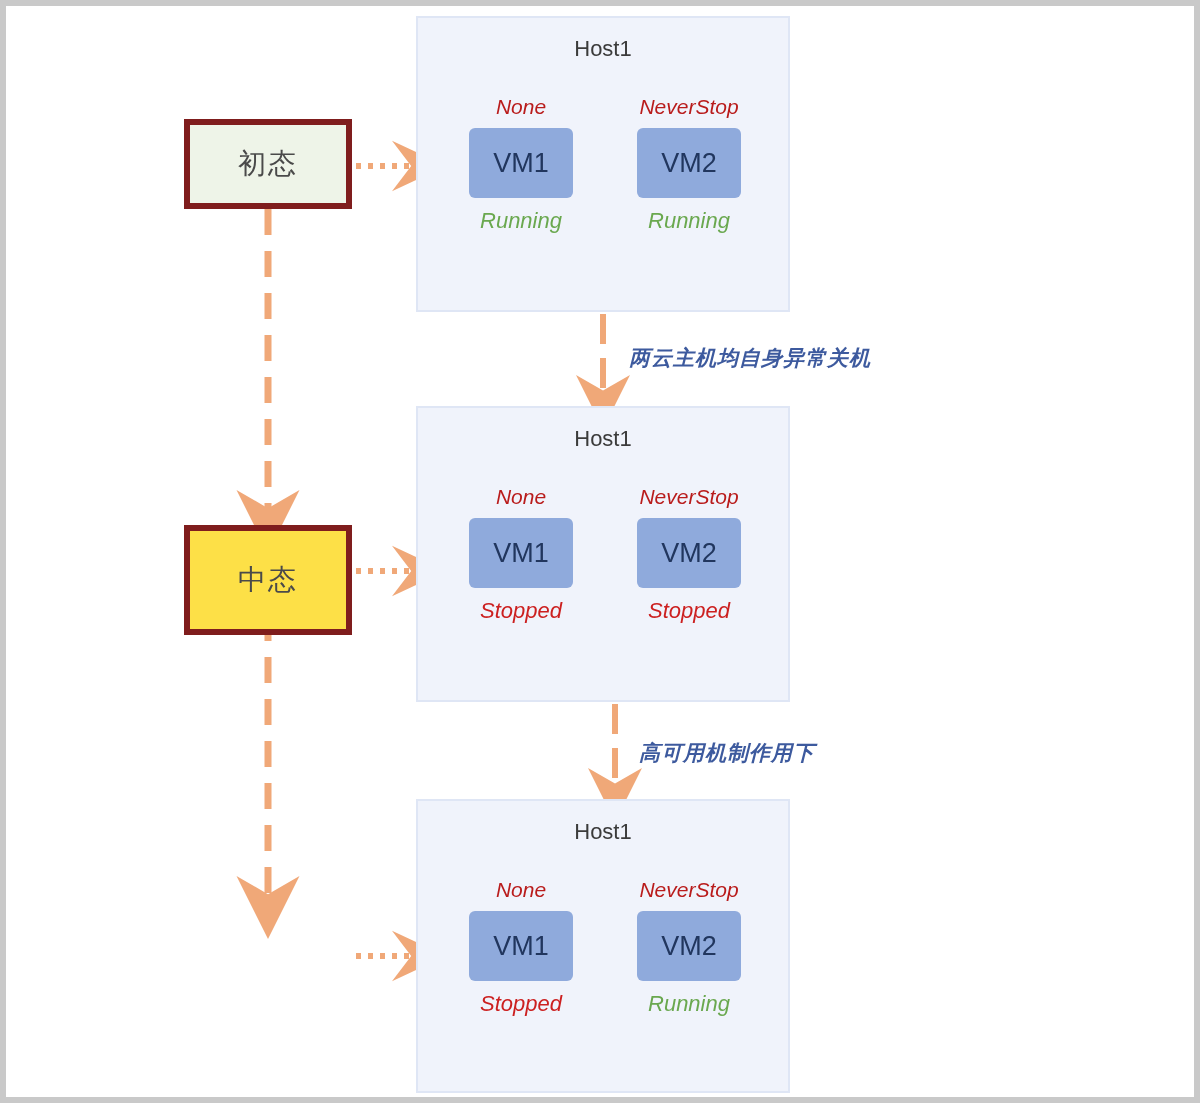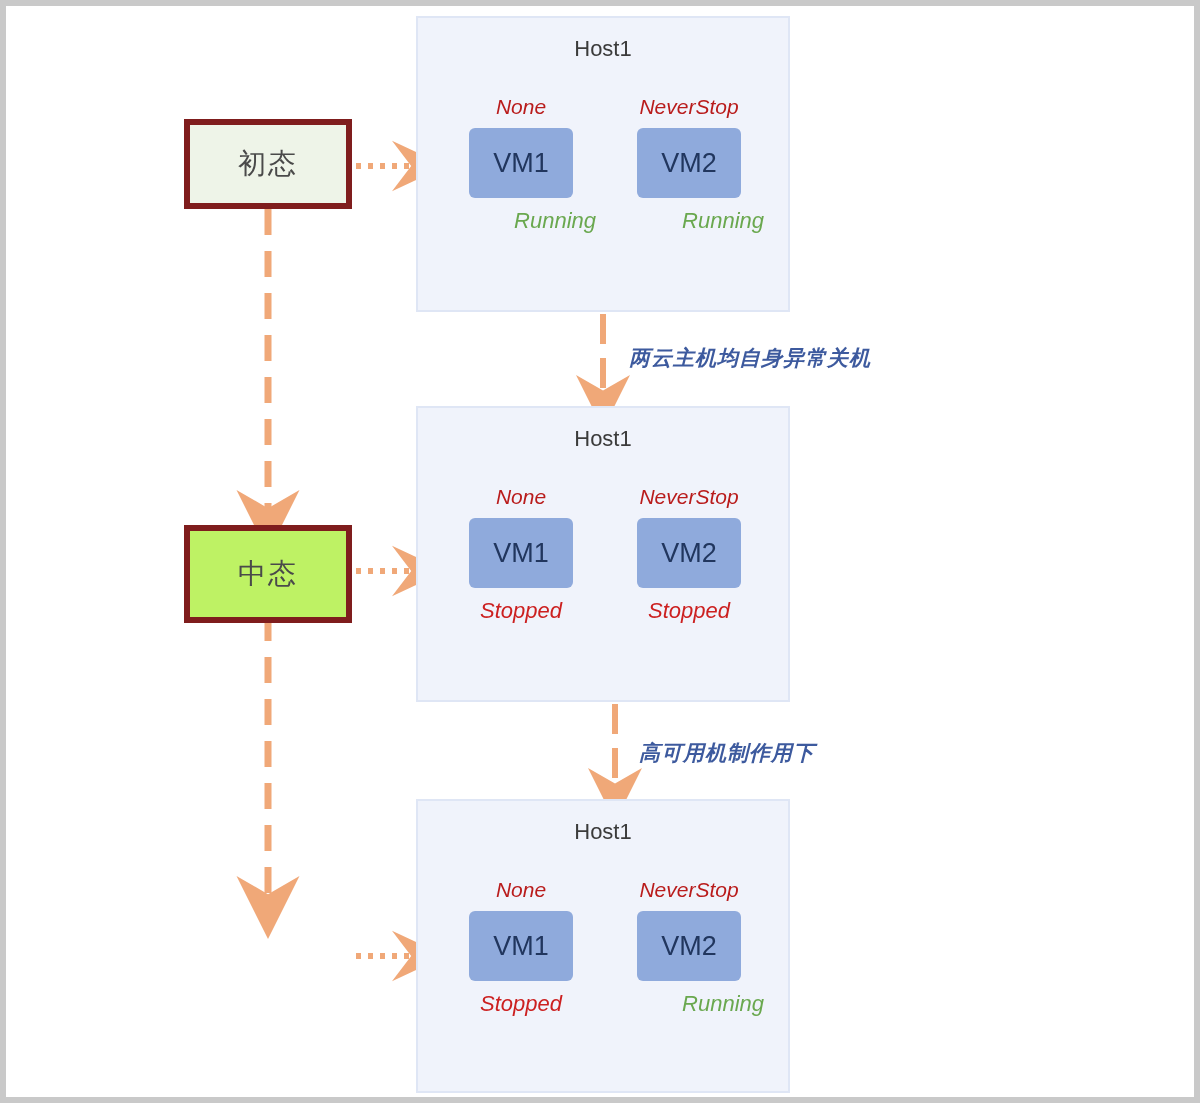--- a/index.html
+++ b/index.html
@@ -37,21 +37,21 @@
     box-sizing: border-box;
     border: 6px solid #7f1d1d;
     display: flex;
     align-items: center;
     justify-content: center;
     font-size: 28px;
     color: #4a4a4a;
     letter-spacing: 2px;
   }
   .state-initial { left: 178px; top: 113px;  width: 168px; height: 90px; background: #eef4e8; }
-  .state-middle  { left: 178px; top: 519px;  width: 168px; height: 98px; background: #bef264; }
+  .state-middle  { left: 178px; top: 519px;  width: 168px; height: 110px; background: #fde047; }
   .state-final   { left: 178px; top: 905px;  width: 168px; height: 90px; background: #eef4e8; }
 
   
   .host-box {
     position: absolute;
     box-sizing: border-box;
     border: 2px solid #dfe6f5;
     background: #f0f3fb;
     left: 410px;
     width: 374px;
@@ -99,21 +99,21 @@
     color: #21365e;
     border-radius: 6px;
   }
   .vm-status {
     margin-top: 12px;
     font-size: 22px;
     font-style: italic;
     line-height: 1;
     white-space: nowrap;
   }
-  .status-running { color: #6aa84f; text-align: right; }
+  .status-running { color: #6aa84f; }
   .status-stopped { color: #cc2020; }
 
   
   .edge-label {
     position: absolute;
     font-size: 21px;
     font-style: italic;
     font-weight: bold;
     color: #3d5a9e;
     white-space: nowrap;

